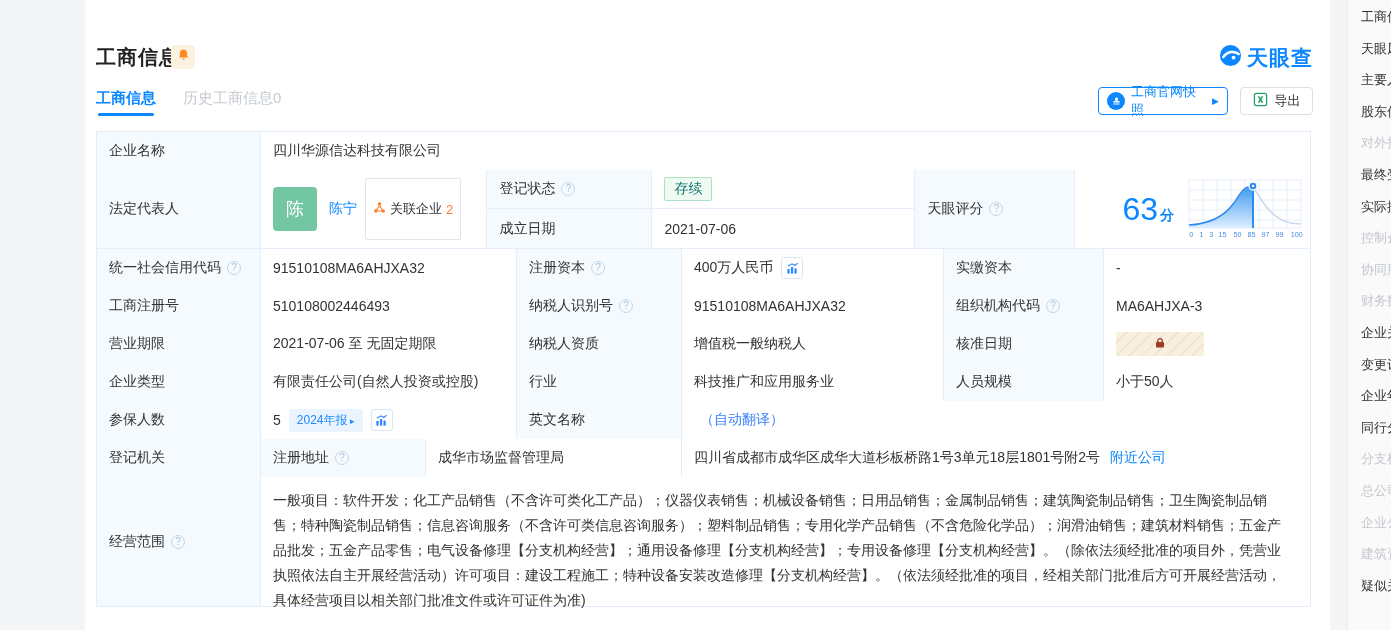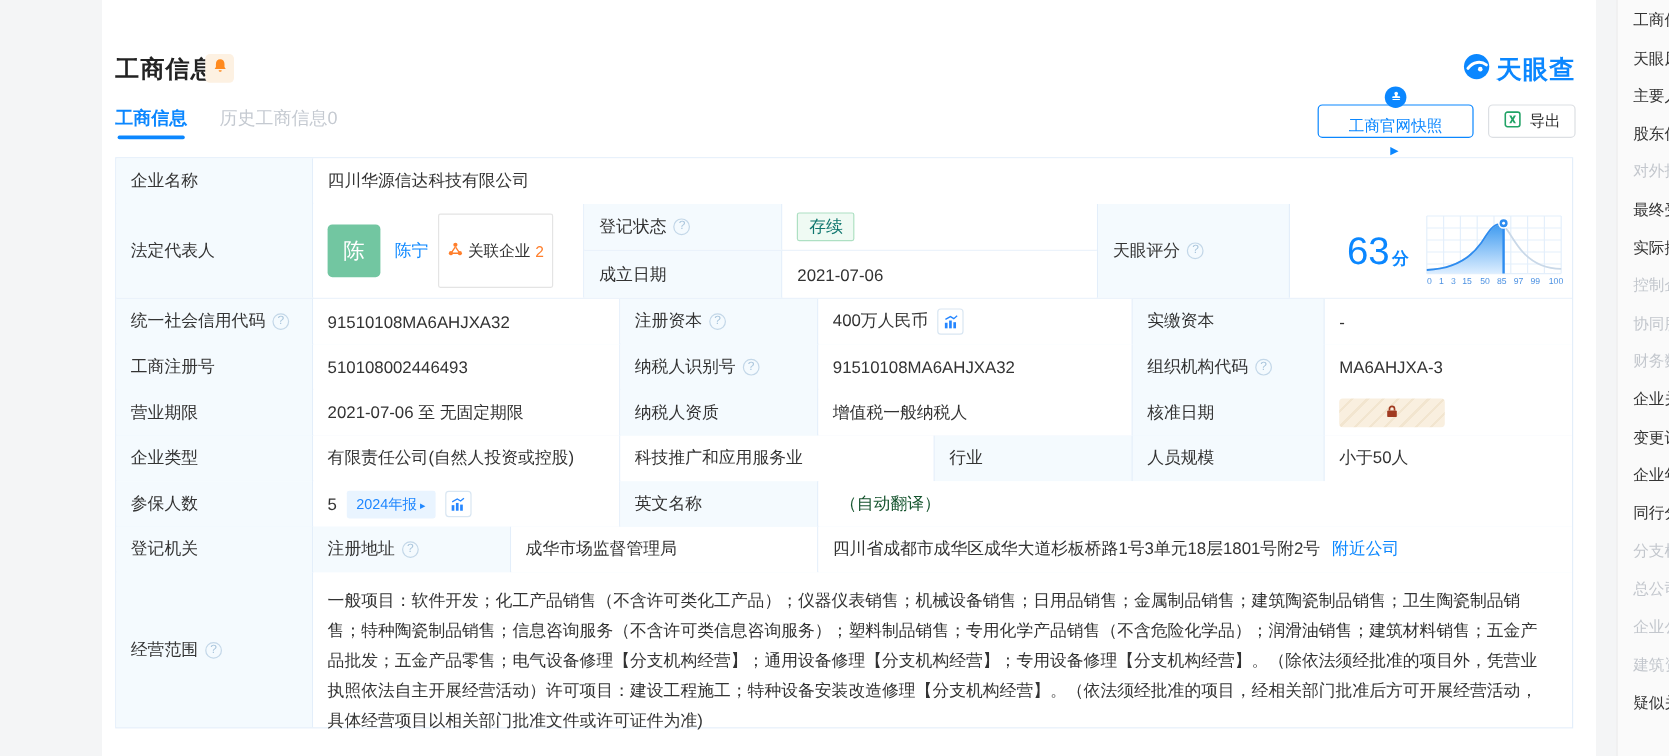--- a/index.html
+++ b/index.html
@@ -15,21 +15,21 @@
   .brand-text { font-size:21px; font-weight:bold; color:#0b87ff; letter-spacing:1px; }
 
   
   .tab { position:absolute; top:89px; font-size:15px; cursor:pointer; }
   .tab-active { left:11px; color:#0b87ff; font-weight:bold; }
   .tab-active::after { content:""; position:absolute; left:2px; right:2px; bottom:-8px; height:3px; background:#0b87ff; border-radius:2px; }
   .tab-idle { left:98px; color:#c5cad1; }
 
   
   .btn { position:absolute; top:87px; height:28px; display:flex; align-items:center; border-radius:4px; background:#fff; cursor:pointer; font-size:13px; }
-  .btn-snapshot { left:1013px; width:130px; border:1px solid #0b87ff; color:#0b87ff; padding:0 8px; gap:6px; justify-content:center;flex-direction:column; }
+  .btn-snapshot { left:1013px; width:130px; border:1px solid #0b87ff; color:#0b87ff; padding:0 8px; gap:6px; justify-content:center; }
   .btn-snapshot .arr { font-size:9px; margin-left:-2px; }
   .stamp-circle { width:18px; height:18px; border-radius:50%; background:#0b87ff; display:flex; align-items:center; justify-content:center; flex:none; }
   .btn-export { left:1155px; width:73px; border:1px solid #dcdfe3; color:#333; gap:7px; justify-content:center; }
 
   
   .biz-table { position:absolute; left:11px; top:131px; width:1215px; border:1px solid #e3eefa; }
   .trow { display:flex; border-bottom:1px solid #e3eefa; }
   .trow:last-child { border-bottom:none; }
   .cell { display:flex; align-items:center; padding:0 12px; font-size:14px; border-right:1px solid #e3eefa; min-height:38px; }
   .cell:last-child { border-right:none; }
@@ -64,21 +64,21 @@
   .score-unit { font-size:14px; color:#0b87ff; font-weight:bold; }
   .score-chart { display:flex; flex-direction:column; width:118px; }
   .tick-row { display:flex; justify-content:space-between; width:114px; margin:-1px 0 0 3px; }
   .tick-row span { font-size:8px; color:#4a90e2; transform:scale(.9); }
 
   
   .trend-btn { width:22px; height:22px; border:1px solid #d9e6f2; border-radius:3px; display:flex; align-items:center; justify-content:center; margin-left:8px; cursor:pointer; background:#fff; }
   .report-badge { background:#e9f4ff; color:#1f87ff; font-size:12px; padding:3px 8px; border-radius:2px; margin-left:8px; cursor:pointer; }
   .report-badge .arr { font-size:9px; }
   .lock-box { width:88px; height:24px; border-radius:3px; background:repeating-linear-gradient(135deg,#f9efdf 0 7px,#f2e5cf 7px 9px); display:flex; align-items:center; justify-content:center; cursor:pointer; }
-  .auto-note { color:#14532d; margin-left:6px; }
+  .auto-note { color:#3b82f6; margin-left:6px; }
   .blue-link { color:#0b87ff; cursor:pointer; margin-left:10px; white-space:nowrap; }
   .scope-val { line-height:25px; padding:11px 16px 11px 12px; align-items:flex-start; }
 
   
   .sidebar { position:absolute; left:1347px; top:0; width:44px; height:630px; background:#fafafa; border-left:1px solid #ececec; overflow:hidden; padding-top:1px; }
   .sb-item { height:31.6px; line-height:31.6px; padding-left:13px; font-size:13px; color:#333; white-space:nowrap; cursor:pointer; }
   .sb-item.disabled { color:#c3c7cd; }
 </style>
 </head>
 <body>
@@ -287,24 +287,24 @@
           </span>
         </span>
       </div>
     </div>
 
     <div class="trow h39">
       <div class="cell lbl w-l1">
           <span>企业类型</span>
         </div>
       <div class="cell val w-v1">有限责任公司(自然人投资或控股)</div>
+      <div class="cell lbl w-l2">
+          <span>行业</span>
+        </div>
       <div class="cell val w-v2">科技推广和应用服务业</div>
-      <div class="cell lbl w-l2">
-          <span>行业</span>
-        </div>
       <div class="cell lbl w-l3">
           <span>人员规模</span>
         </div>
       <div class="cell val w-v3">小于50人</div>
     </div>
 
     <div class="trow h39">
       <div class="cell lbl w-l1">
           <span>参保人数</span>
         </div>

